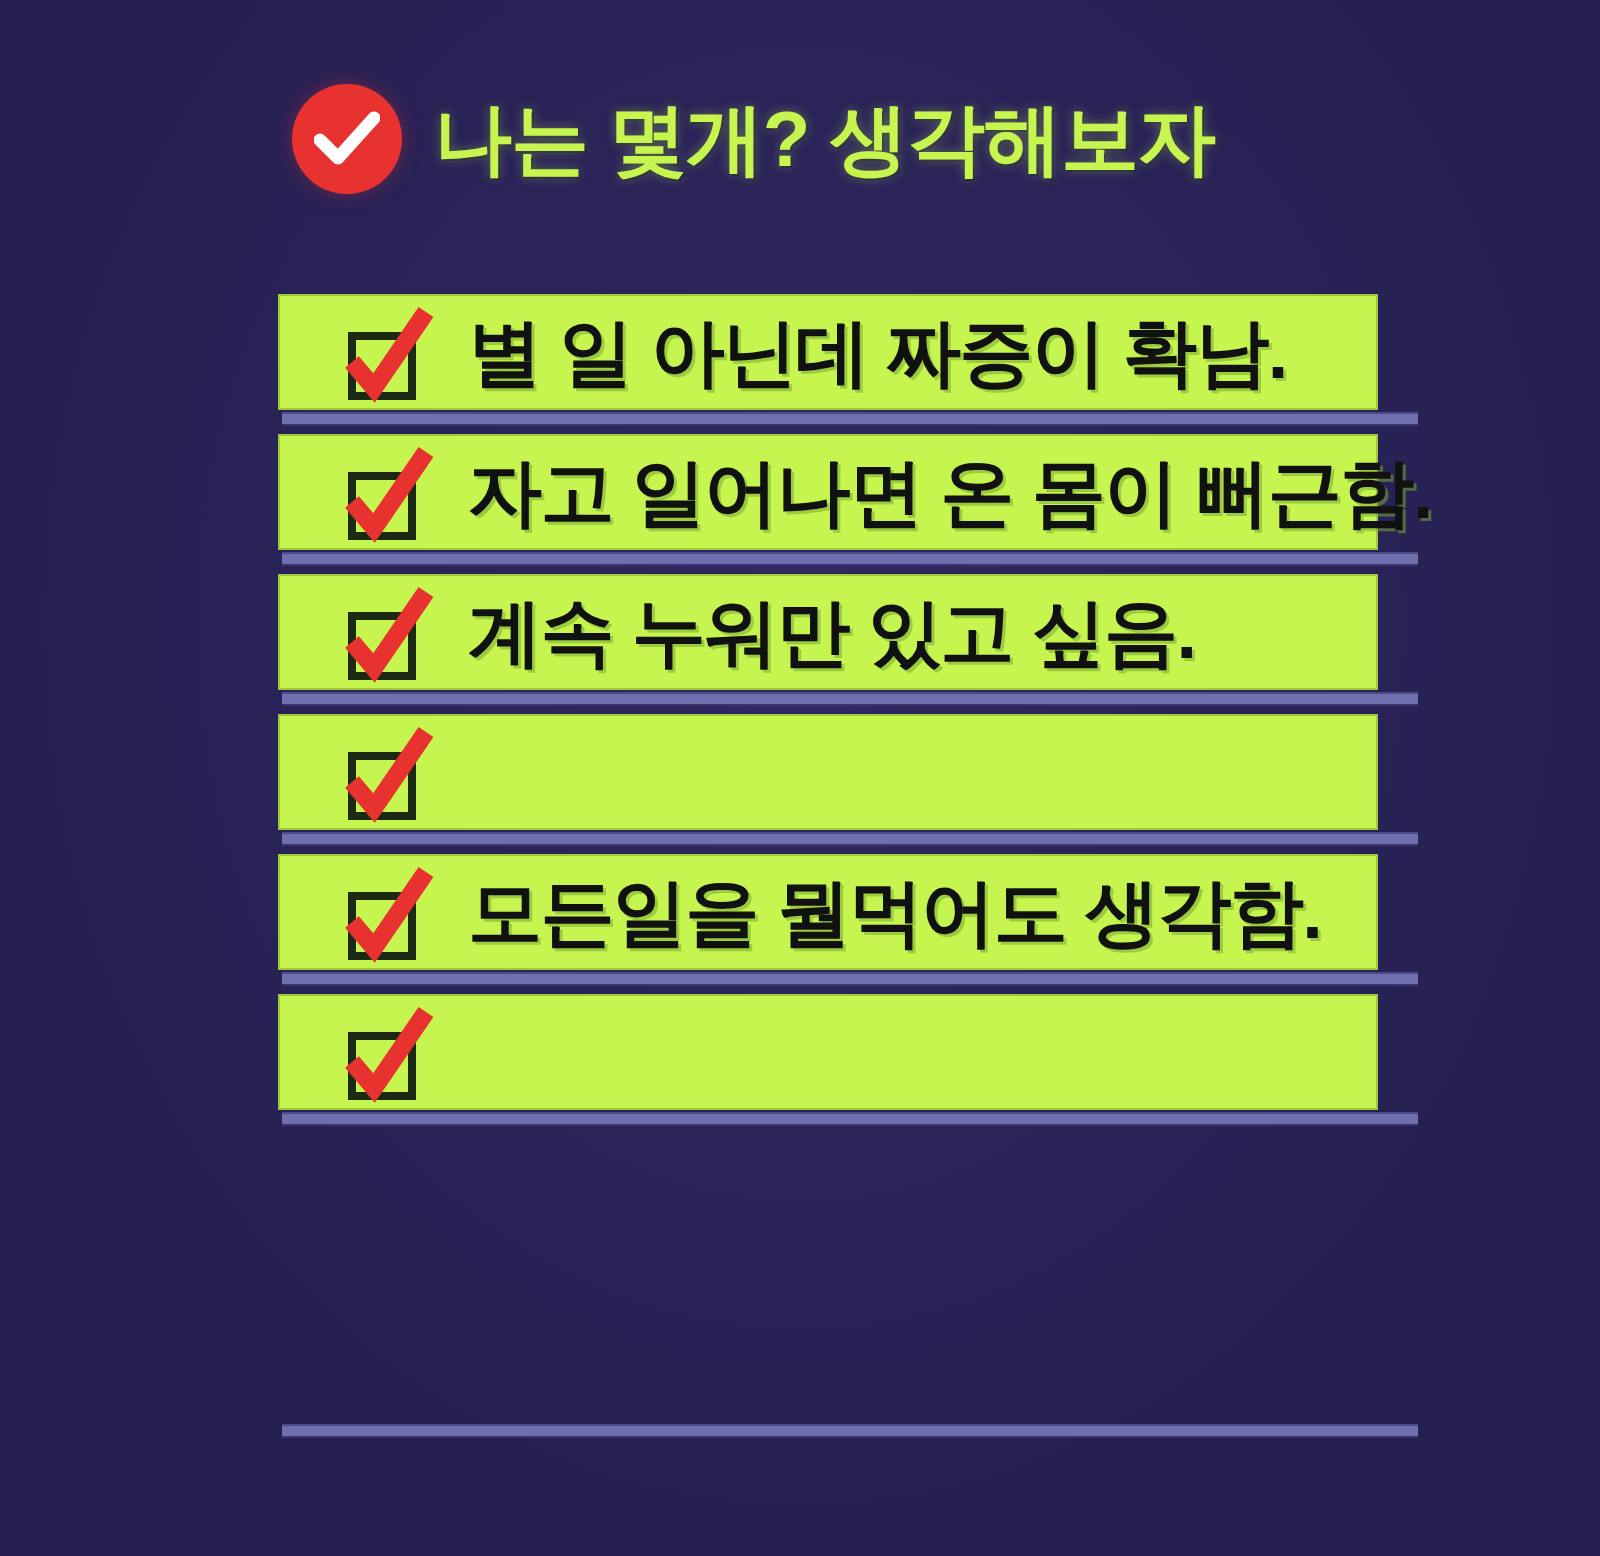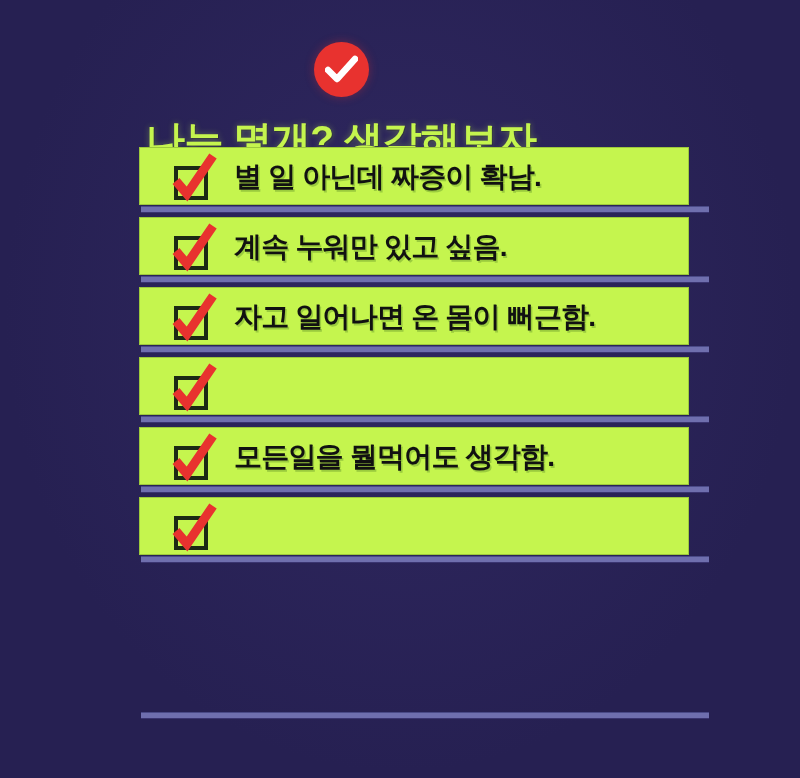--- a/index.html
+++ b/index.html
@@ -31,21 +31,20 @@
   }
 
   
   .title-row {
     position: absolute;
     left: 146px;
     top: 42px;
     display: flex;
     align-items: center;
     gap: 16px;
-    flex-direction: column;
   }
   .title-check-circle {
     width: 55px;
     height: 55px;
     border-radius: 50%;
     background: #e8322f;
     box-shadow: 0 0 10px rgba(232,50,47,0.35);
     position: relative;
     flex: 0 0 auto;
   }
@@ -126,21 +125,21 @@
     overflow: visible;
   }
 
   .item-text {
     position: absolute;
     left: 94px;
     top: 0;
     height: 58px;
     display: flex;
     align-items: center;
-    font-size: 28px;
+    font-size: 37px;
     font-weight: bold;
     color: #111111;
     letter-spacing: -0.8px;
     white-space: nowrap;
     text-shadow: 1.5px 1.5px 0 rgba(120,170,50,0.55);
   }
   .item-text.condensed {
     font-size: 30px;
     transform: scaleX(0.86);
     transform-origin: left center;
@@ -187,33 +186,33 @@
         <div class="divider"></div>
       </div>
       <div class="check-row">
         <div class="bar">
           <div class="checkbox-wrap">
             <div class="checkbox-square"></div>
             <svg width="48" height="48" viewBox="0 0 48 48" aria-hidden="true">
               <path d="M8 27 L19 40 L45 2" stroke="#e8322f" stroke-width="9" stroke-linecap="butt" stroke-linejoin="miter" fill="none"></path>
             </svg>
           </div>
+          <div class="item-text">자고 일어나면 온 몸이 뻐근함.</div>
+        </div>
+        <div class="divider"></div>
+      </div>
+      <div class="check-row">
+        <div class="bar">
+          <div class="checkbox-wrap">
+            <div class="checkbox-square"></div>
+            <svg width="48" height="48" viewBox="0 0 48 48" aria-hidden="true">
+              <path d="M8 27 L19 40 L45 2" stroke="#e8322f" stroke-width="9" stroke-linecap="butt" stroke-linejoin="miter" fill="none"></path>
+            </svg>
+          </div>
           <div class="item-text">계속 누워만 있고 싶음.</div>
-        </div>
-        <div class="divider"></div>
-      </div>
-      <div class="check-row">
-        <div class="bar">
-          <div class="checkbox-wrap">
-            <div class="checkbox-square"></div>
-            <svg width="48" height="48" viewBox="0 0 48 48" aria-hidden="true">
-              <path d="M8 27 L19 40 L45 2" stroke="#e8322f" stroke-width="9" stroke-linecap="butt" stroke-linejoin="miter" fill="none"></path>
-            </svg>
-          </div>
-          <div class="item-text">자고 일어나면 온 몸이 뻐근함.</div>
         </div>
         <div class="divider"></div>
       </div>
       <div class="check-row">
         <div class="bar">
           <div class="checkbox-wrap">
             <div class="checkbox-square"></div>
             <svg width="48" height="48" viewBox="0 0 48 48" aria-hidden="true">
               <path d="M8 27 L19 40 L45 2" stroke="#e8322f" stroke-width="9" stroke-linecap="butt" stroke-linejoin="miter" fill="none"></path>
             </svg>

